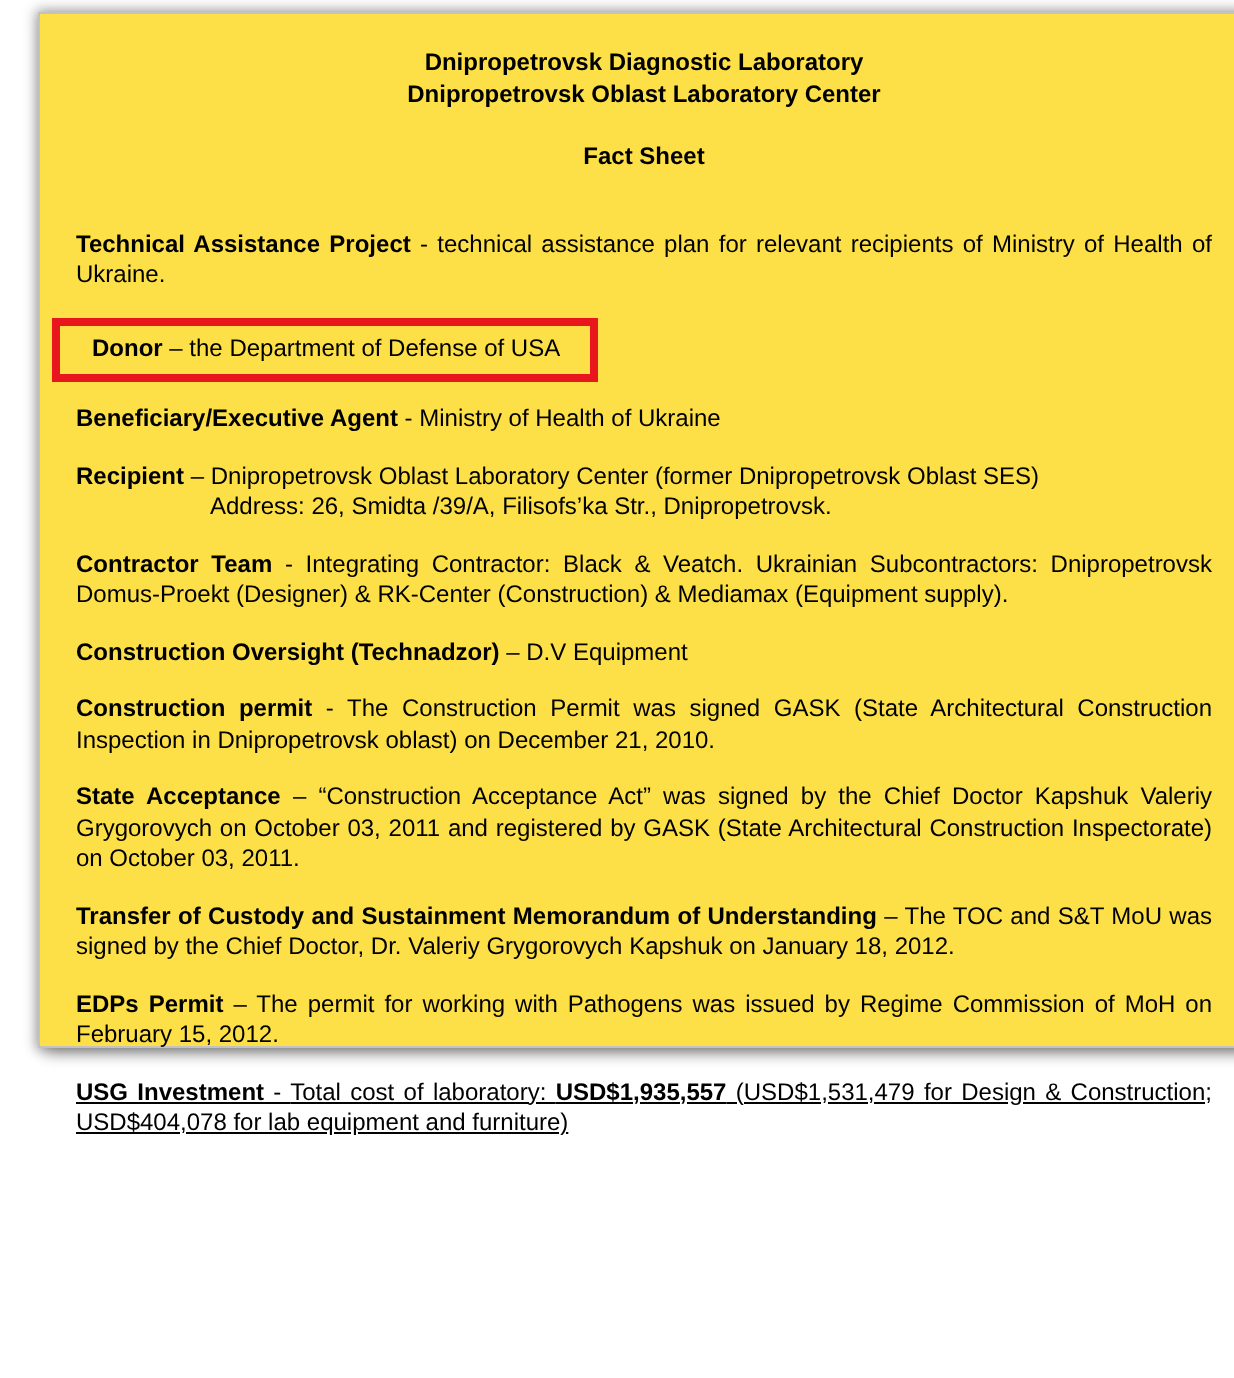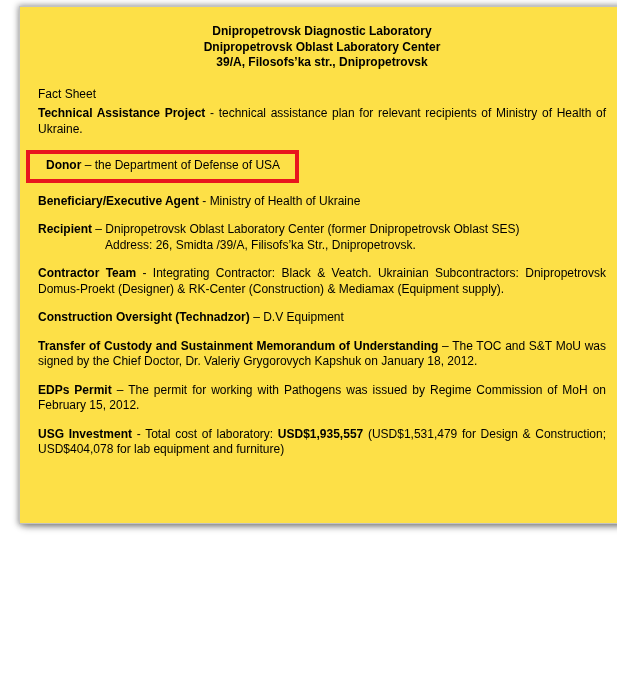--- a/index.html
+++ b/index.html
@@ -11,49 +11,50 @@
     position:absolute;left:20px;top:7px;width:601px;height:516px;
     background:#fde047;
     box-shadow:0 0 0 1px #c2c2c2, 0 0 6px 2px rgba(0,0,0,0.38), 3px 4px 7px rgba(0,0,0,0.30);
   }
   .content{
     padding:17px 15px 0 18px;
     font-size:12px;line-height:15.5px;
   }
   .doc-header{text-align:center;font-weight:bold;margin:0 0 16px 0;}
   .doc-header .h-line{white-space:nowrap;}
-  .fact-sheet{text-align:left;font-weight:normal;margin:0 0 4px 0;}
+  .fact-sheet{text-align:center;font-weight:bold;margin:0 0 28px 0;}
   .para{margin:0 0 13px 0;text-align:justify;}
   .para b{font-weight:bold;}
   .subline{text-align:left;padding-left:67px;}
   .donor-para{text-align:left;margin-bottom:11px;}
   .red-box{
     display:inline-block;
     border:4px solid var(--hl,#e8161d);
     padding:4px 15px 5px 16px;
     margin-left:-12px;
   }
-  .extra-gap{margin-top:8px;}
+  .extra-gap{margin-top:8px;text-decoration:underline;}
 </style>
 </head>
 <body>
 
 <div class="page">
   <div class="content">
     <div class="doc-header">
       <div class="h-line">Dnipropetrovsk Diagnostic Laboratory</div>
       <div class="h-line">Dnipropetrovsk Oblast Laboratory Center</div>
-      <div class="h-line">39/A, Filosofs’ka str., Dnipropetrovsk</div>
     </div>
     <div class="fact-sheet">Fact Sheet</div>
     <div id="sections">
         <p class="para"><b>Technical Assistance Project</b> - <span>technical assistance plan for relevant recipients of Ministry of Health of Ukraine.</span></p>
         <p class="para donor-para"><span class="red-box"><b>Donor</b> – <span>the Department of Defense of USA</span></span></p>
         <p class="para"><b>Beneficiary/Executive Agent</b> - <span>Ministry of Health of Ukraine</span></p>
         <p class="para"><b>Recipient</b> – <span>Dnipropetrovsk Oblast Laboratory Center (former Dnipropetrovsk Oblast SES)</span><span class="subline" style="display: block;">Address: 26, Smidta /39/A, Filisofs’ka Str., Dnipropetrovsk.</span></p>
         <p class="para"><b>Contractor Team</b> - <span>Integrating Contractor: Black &amp; Veatch. Ukrainian Subcontractors: Dnipropetrovsk Domus-Proekt (Designer) &amp; RK-Center (Construction) &amp; Mediamax (Equipment supply).</span></p>
         <p class="para"><b>Construction Oversight (Technadzor)</b> – <span>D.V Equipment</span></p>
+        <p class="para"><b>Construction permit</b> - <span>The Construction Permit was signed GASK (State Architectural Construction Inspection in Dnipropetrovsk oblast) on December 21, 2010.</span></p>
+        <p class="para"><b>State Acceptance</b> – <span>“Construction Acceptance Act” was signed by the Chief Doctor Kapshuk Valeriy Grygorovych on October 03, 2011 and registered by GASK (State Architectural Construction Inspectorate) on October 03, 2011.</span></p>
         <p class="para"><b>Transfer of Custody and Sustainment Memorandum of Understanding</b> – <span>The TOC and S&amp;T MoU was signed by the Chief Doctor, Dr. Valeriy Grygorovych Kapshuk on January 18, 2012.</span></p>
         <p class="para"><b>EDPs Permit</b> – <span>The permit for working with Pathogens was issued by Regime Commission of MoH on February 15, 2012.</span></p>
         <p class="para extra-gap"><b>USG Investment</b> - <span>Total cost of laboratory: </span><b>USD$1,935,557</b><span> (USD$1,531,479 for Design &amp; Construction; USD$404,078 for lab equipment and furniture)</span></p>
       </div>
   </div>
 </div>
 
 </body></html>

